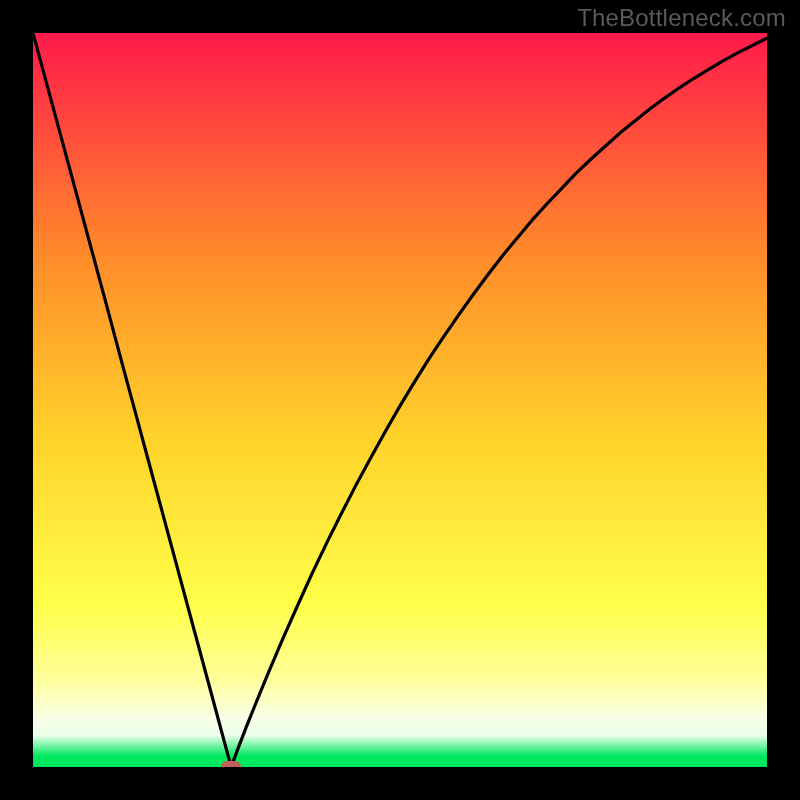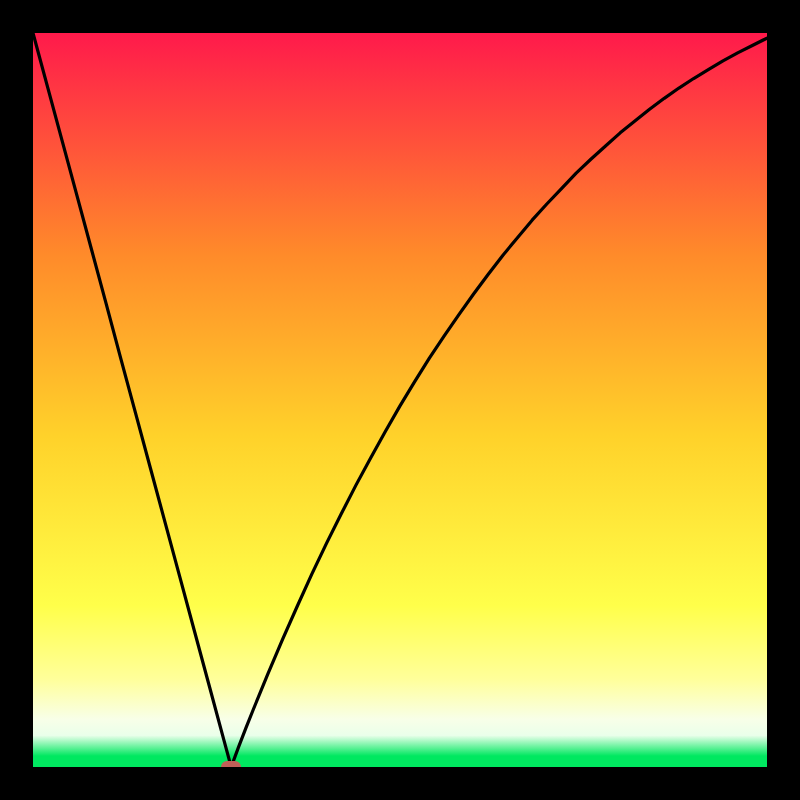--- a/index.html
+++ b/index.html
@@ -69,13 +69,14 @@
             <stop offset="100.00%" stop-color="#00e860"></stop>
           </linearGradient>
       </defs>
       <rect x="0" y="0" width="734" height="734" fill="url(#bg)"></rect>
     </svg>
     <svg class="curve" viewBox="0 0 734 734" preserveAspectRatio="none">
       <path id="curve-path" d="M0.00 0.00 L14.68 54.32 L29.36 108.63 L44.04 162.95 L58.72 217.26 L73.40 271.58 L88.08 326.63 L102.76 380.95 L117.44 435.26 L132.12 489.58 L146.80 543.89 L161.48 598.21 L176.16 652.53 L190.84 706.84 L198.18 734.00 L205.52 714.18 L212.86 695.10 L220.20 676.75 L234.88 640.78 L249.56 606.28 L264.24 573.25 L278.92 540.96 L293.60 510.13 L308.28 480.77 L322.96 452.14 L337.64 424.99 L352.32 398.56 L367.00 372.87 L381.68 348.65 L396.36 325.16 L411.04 303.14 L425.72 281.86 L440.40 261.30 L455.08 241.49 L469.76 222.40 L484.44 204.79 L499.12 187.17 L513.80 171.02 L528.48 155.61 L543.16 140.19 L557.84 126.25 L572.52 113.04 L587.20 99.82 L601.88 88.08 L616.56 76.34 L631.24 65.33 L645.92 55.05 L660.60 45.51 L675.28 36.70 L689.96 27.89 L704.64 19.82 L719.32 12.48 L734.00 5.14" fill="none" stroke="#000" stroke-width="3.2" stroke-linejoin="round" stroke-linecap="round"></path>
     </svg>
     <div class="marker" id="marker" style="left: 198.18px; top: 734px;"></div>
   </div>
+  <div class="watermark">TheBottleneck.com</div>
 </div>
 
 </body></html>

